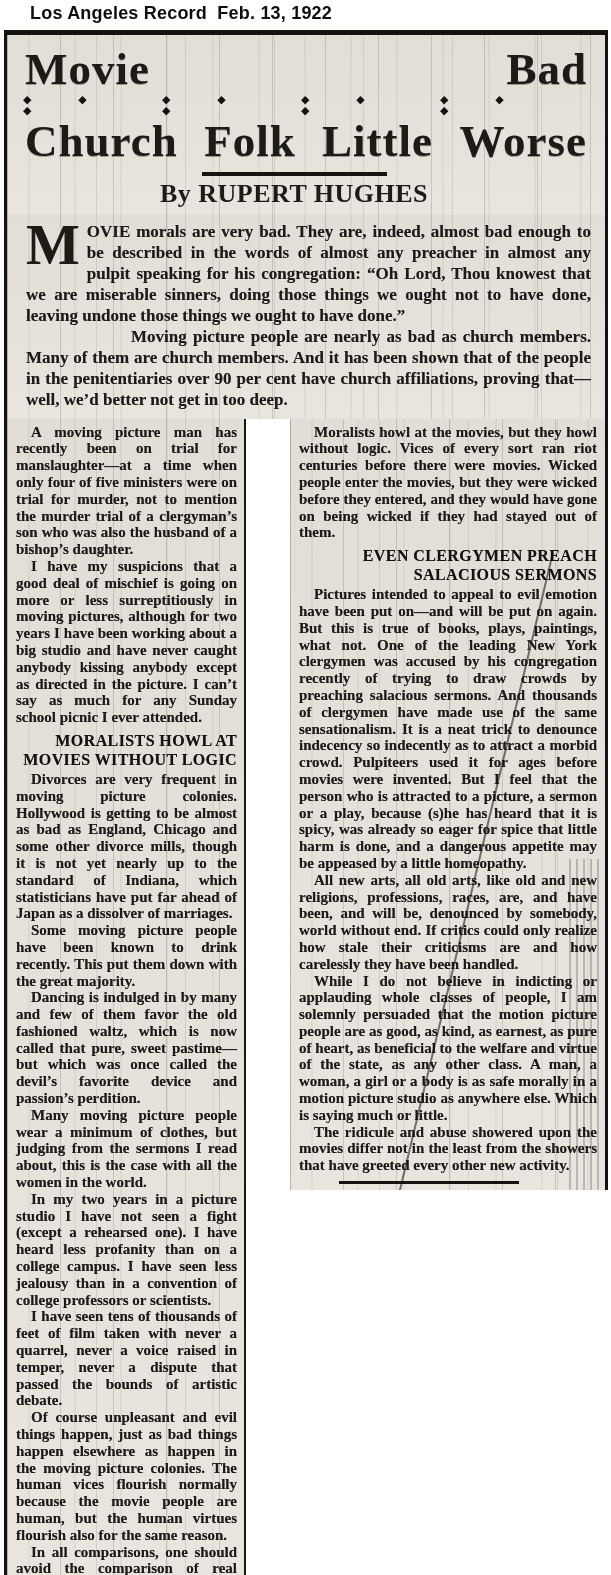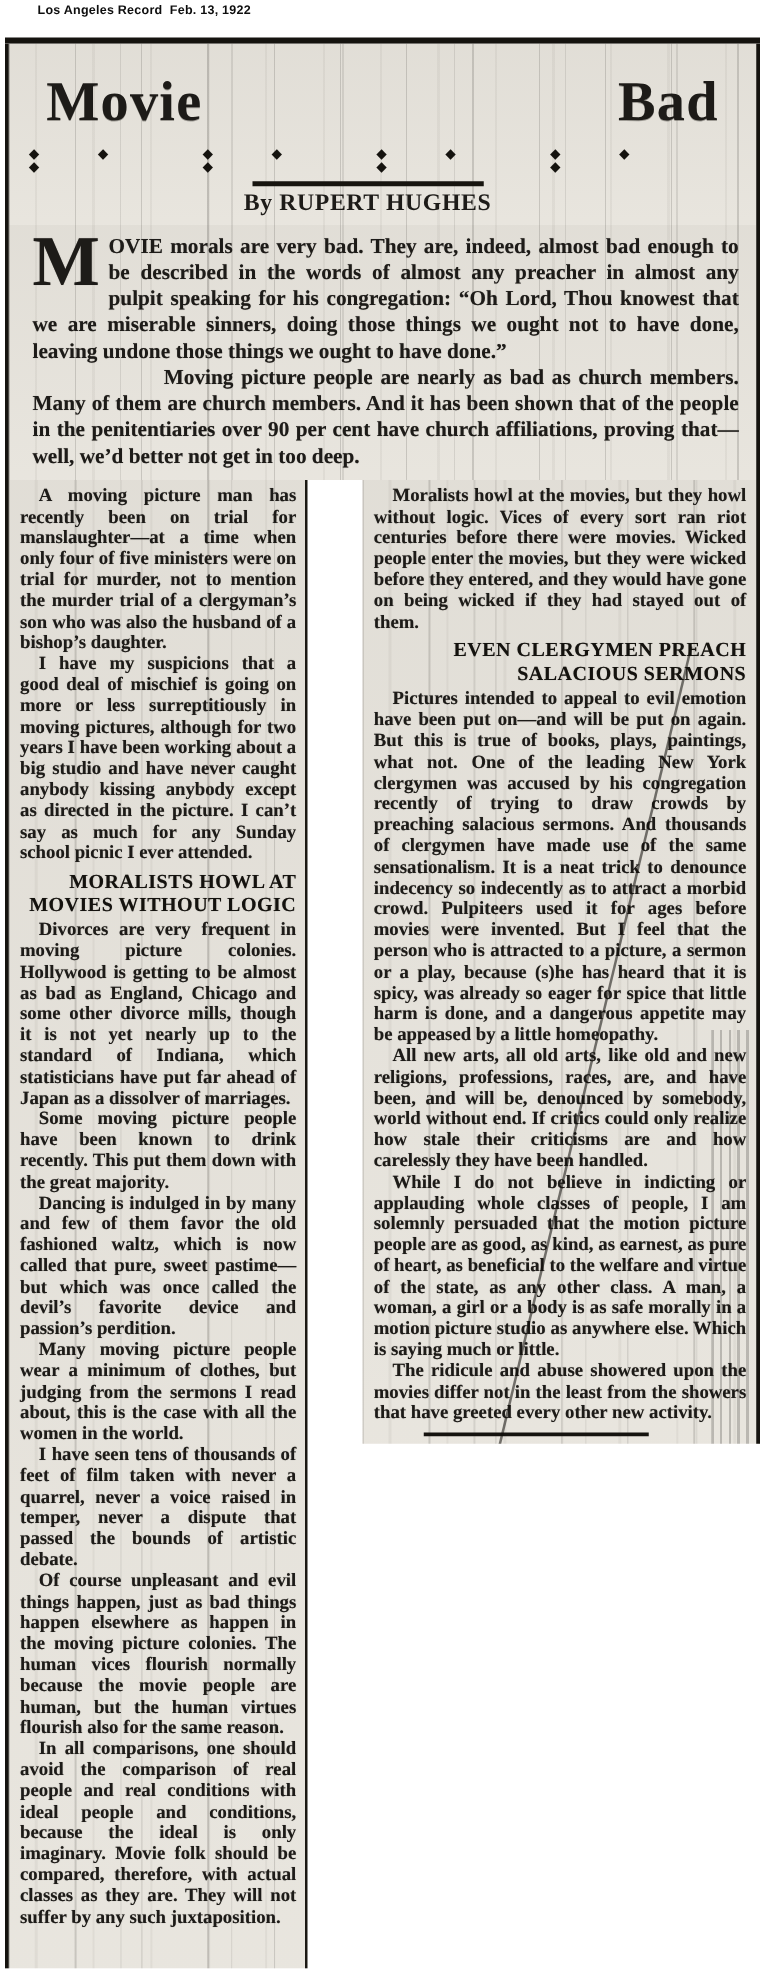--- a/index.html
+++ b/index.html
@@ -5,55 +5,55 @@
 <style>
   :root { --paper:#ebe8e1; --ink:#1d1b18; }
   html,body { margin:0; padding:0; background:#ffffff; }
   .page {
     position:relative; width:611px; height:1575px; background:#ffffff;
     font-family:"Liberation Serif", serif; overflow:hidden;
   }
   .source-label {
     position:absolute; top:3px; left:30px;
     font-family:"Liberation Sans", sans-serif; font-weight:bold;
-    font-size:10px; letter-spacing:0.2px; color:#0e0e0e; white-space:pre;
+    font-size:18px; letter-spacing:0.2px; color:#0e0e0e; white-space:pre;
   }
   .clipping {
     position:absolute; top:30px; left:4px; right:3px; bottom:0;
     display:flex; flex-direction:column;
     border-top:5px solid #15130f;
   }
   .paper {
     background-color:var(--paper);
     background-image:
       repeating-linear-gradient(90deg, rgba(30,28,24,0.16) 0 1px, transparent 1px 53px),
       repeating-linear-gradient(90deg, rgba(30,28,24,0.10) 0 1px, transparent 1px 89px),
       repeating-linear-gradient(90deg, transparent 0 21px, rgba(70,64,55,0.06) 21px 23px, transparent 23px 46px),
       linear-gradient(180deg, rgba(95,88,76,0.07), rgba(95,88,76,0.02));
   }
   .masthead {
     border-left:3px solid #15130f; border-right:3px solid #15130f;
     padding:7px 8px 2px 8px;
   }
   .hl {
-    margin:16px; padding:0 6px; font-size:45px; font-weight:700; line-height:1.04;
+    margin:4px; padding:0 6px; font-size:45px; font-weight:700; line-height:1.04;
     color:var(--ink); letter-spacing:1px; display:flex; justify-content:space-between;
     text-shadow:0 1px 0.5px rgba(25,22,17,0.35);
   }
   .ornaments {
     display:flex; justify-content:space-between; align-items:center;
     height:17px; padding:0 18px 0 8px;
   }
   .ornaments span { font-size:11px; letter-spacing:22px; color:#15130f; line-height:1; }
   .byline-rule {
     width:185px; height:4px; background:#17150f; margin:7px auto 3px auto;
     transform:translateX(-12px);
   }
   .byline {
-    text-align:center; font-size:19px; font-weight:700; color:var(--ink);
+    text-align:center; font-size:26px; font-weight:700; color:var(--ink);
     letter-spacing:0.5px; margin:0 0 4px 0; transform:translateX(-12px);
   }
   .lede {
     border-left:3px solid #15130f; border-right:3px solid #15130f;
     padding:6px 14px 9px 19px;
     font-size:17px; font-weight:700; line-height:21px; text-align:justify;
     color:var(--ink); text-shadow:0 0 0.6px rgba(28,24,19,0.45);
   }
   .lede p { margin:0; }
   .dropcap {
@@ -108,39 +108,46 @@
       <h1 class="hl">
           <span>Movie</span>
           <span>Bad</span>
         </h1>
       <div class="ornaments">
         <span>◆ ◆ ◆</span>
         <span>◆ ◆ ◆</span>
         <span>◆ ◆ ◆</span>
         <span>◆ ◆ ◆</span>
       </div>
+      <h1 class="hl">
+          <span>Church</span>
+          <span>Folk</span>
+          <span>Little</span>
+          <span>Worse</span>
+        </h1>
       <div class="byline-rule"></div>
       <div class="byline">By RUPERT HUGHES</div>
     </div>
 
     <div class="lede paper">
       <p><span class="dropcap">M</span><span>OVIE morals are very bad. They are, indeed, almost bad enough to be described in the words of almost any preacher in almost any pulpit speaking for his congregation: “Oh Lord, Thou knowest that we are miserable sinners, doing those things we ought not to have done, leaving undone those things we ought to have done.”</span></p>
       <p class="lede-p2">Moving picture people are nearly as bad as church members. Many of them are church members. And it has been shown that of the people in the penitentiaries over 90 per cent have church affiliations, proving that—well, we’d better not get in too deep.</p>
     </div>
 
     <div class="cols">
       <div class="col-left paper">
           <p class="graf">A moving picture man has recently been on trial for manslaughter—at a time when only four of five ministers were on trial for murder, not to mention the murder trial of a clergyman’s son who was also the husband of a bishop’s daughter.</p>
           <p class="graf">I have my suspicions that a good deal of mischief is going on more or less surreptitiously in moving pictures, although for two years I have been working about a big studio and have never caught anybody kissing anybody except as directed in the picture. I can’t say as much for any Sunday school picnic I ever attended.</p>
           <h3 class="subhead">MORALISTS HOWL AT
 MOVIES WITHOUT LOGIC</h3>
           <p class="graf">Divorces are very frequent in moving picture colonies. Hollywood is getting to be almost as bad as England, Chicago and some other divorce mills, though it is not yet nearly up to the standard of Indiana, which statisticians have put far ahead of Japan as a dissolver of marriages.</p>
           <p class="graf">Some moving picture people have been known to drink recently. This put them down with the great majority.</p>
           <p class="graf">Dancing is indulged in by many and few of them favor the old fashioned waltz, which is now called that pure, sweet pastime—but which was once called the devil’s favorite device and passion’s perdition.</p>
           <p class="graf">Many moving picture people wear a minimum of clothes, but judging from the sermons I read about, this is the case with all the women in the world.</p>
+          <p class="graf">In my two years in a picture studio I have not seen a fight (except a rehearsed one). I have heard less profanity than on a college campus. I have seen less jealousy than in a convention of college professors or scientists.</p>
           <p class="graf">I have seen tens of thousands of feet of film taken with never a quarrel, never a voice raised in temper, never a dispute that passed the bounds of artistic debate.</p>
           <p class="graf">Of course unpleasant and evil things happen, just as bad things happen elsewhere as happen in the moving picture colonies. The human vices flourish normally because the movie people are human, but the human virtues flourish also for the same reason.</p>
           <p class="graf">In all comparisons, one should avoid the comparison of real people and real conditions with ideal people and conditions, because the ideal is only imaginary. Movie folk should be compared, therefore, with actual classes as they are. They will not suffer by any such juxtaposition.</p>
         </div>
       <div class="divider"></div>
       <div class="col-right">
         <div class="col-right-content paper">
           <div>
               <p class="graf">Moralists howl at the movies, but they howl without logic. Vices of every sort ran riot centuries before there were movies. Wicked people enter the movies, but they were wicked before they entered, and they would have gone on being wicked if they had stayed out of them.</p>
               <h3 class="subhead">EVEN CLERGYMEN PREACH

